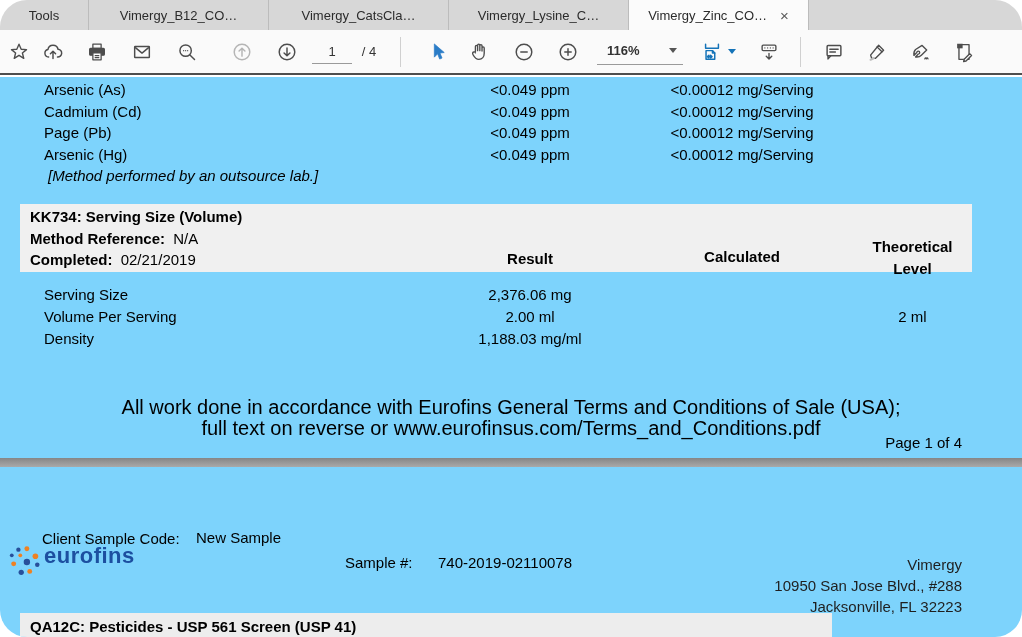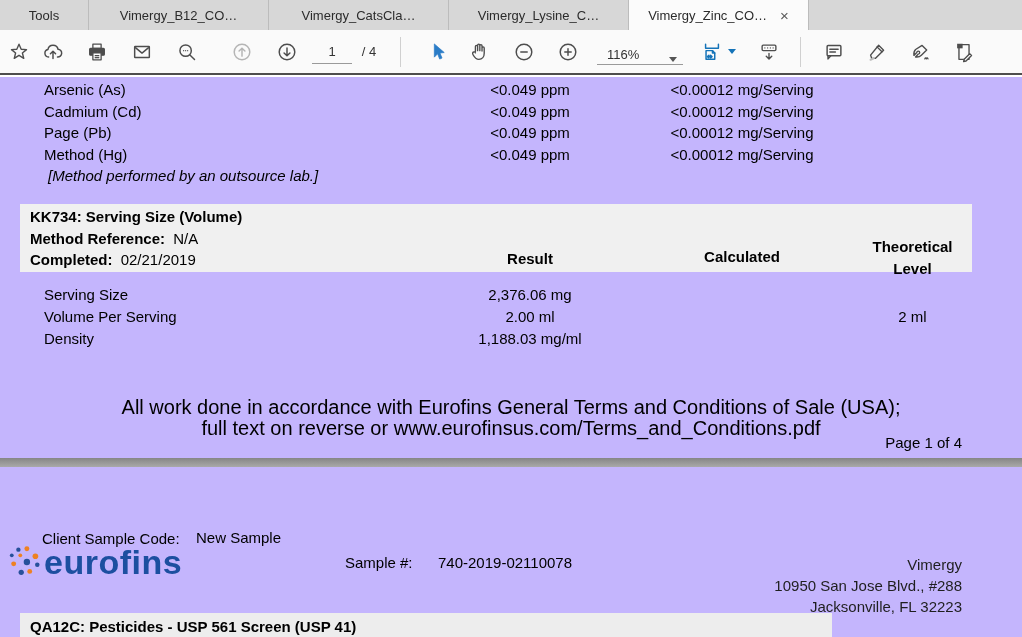--- a/index.html
+++ b/index.html
@@ -1,48 +1,48 @@
 <!DOCTYPE html>
 <html><head>
 <meta charset="utf-8">
 <style>
   * { box-sizing: border-box; margin: 0; padding: 0; }
   html,body { width:1022px; height:637px; }
   body { font-family:"Liberation Sans", sans-serif; background:#fff; overflow:hidden; }
-  #app { position:relative; width:1022px; height:637px; background:#fff; overflow:hidden; }
+  #app { position:relative; width:1022px; height:637px; background:#fff; overflow:hidden;border-radius:27px; }
 
   
   .tabbar { position:absolute; top:0; left:0; right:0; height:30px; background:#d7d7d7; display:flex; }
   .tab { height:30px; display:flex; align-items:center; justify-content:center;
          font-size:13px; color:#2b2b2b; border-right:1px solid #bcbcbc; cursor:default; }
   .tab-tools { width:89px; }
   .tab-doc { width:180px;justify-content:center; }
   .tab-active { background:#fbfbfb; }
   .tab-close { margin-left:13px; color:#5a5a5a; font-size:15px; line-height:15px; }
 
   
   .toolbar { position:absolute; top:30px; left:0; right:0; height:45px; background:#fafafa;
              border-bottom:2px solid #4e4e4e; display:flex; align-items:center; }
   .tbtn { width:22px; height:22px; display:flex; align-items:center; justify-content:center; flex:0 0 auto; }
   .tbtn svg { width:22px; height:22px; }
   .tb-div { width:1px; height:30px; background:#d0d0d0; flex:0 0 auto; }
   .pagebox { width:40px; height:24px; border-bottom:1px solid #9a9a9a; text-align:center;
              font-size:13px; color:#333; background:transparent; border-top:none; border-left:none;
              border-right:none; font-family:"Liberation Sans", sans-serif; }
   .slash4 { font-size:13px; color:#333; width:22px; text-align:center; }
-  .zoomctl { display:flex; align-items:flex-end; justify-content:space-between; width:86px; height:26px;
-             border-bottom:1px solid #9a9a9a; padding:0 6px 2px 10px; }
+  .zoomctl { display:flex; align-items:center; justify-content:space-between; width:86px; height:26px;
+             border-bottom:1px solid #9a9a9a; padding:0 6px 2px 10px;font-weight:bold; }
   .zoomtxt { font-size:13px; color:#333; }
   .caret { width:0; height:0; border-left:4px solid transparent; border-right:4px solid transparent;
            border-top:5px solid #555; }
   .caret-blue { border-top-color:#1473b8; }
   .fitwrap { display:flex; align-items:center; gap:5px; flex:0 0 auto; }
 
   
-  .doc { position:absolute; top:77px; left:0; right:0; bottom:0; background:#c4b5fd;
+  .doc { position:absolute; top:77px; left:0; right:0; bottom:0; background:#7dd3fc;
          font-size:15px; color:#000;text-decoration:underline; }
   .abs { position:absolute; }
   .row { position:absolute; left:0; right:0; height:21px; }
   .c-label { position:absolute; left:44px; white-space:nowrap; }
   .c-result { position:absolute; left:420px; width:220px; text-align:center; }
   .c-serv { position:absolute; left:632px; width:220px; text-align:center; }
   .c-theo { position:absolute; left:820px; width:185px; text-align:center; }
   .italic { font-style:italic; }
   .bold { font-weight:bold; }
 
@@ -56,21 +56,21 @@
 
   .terms { position:absolute; left:0; right:0; top:320px; text-align:center; font-size:20px; line-height:20.5px; }
   .pageind { position:absolute; right:60px; top:357px; font-size:15px; }
 
   .pagesep { position:absolute; left:0; right:0; top:381px; height:9px;
              background:linear-gradient(#868686, #a9a9a9); }
 
   .qabar { position:absolute; left:20px; top:536px; bottom:0; width:812px; background:#ededed; }
   .qabar span { position:absolute; left:10px; top:5px; font-weight:bold; }
 
-  .logo-text { position:absolute; left:44px; top:466px; font-size:34px; font-weight:bold;
+  .logo-text { position:absolute; left:44px; top:466px; font-size:22px; font-weight:bold;
                color:#1c4fa0; letter-spacing:0.5px; }
   .addr { position:absolute; right:60px; top:477px; text-align:right; line-height:21px; color:#1f1f1f; }
 </style>
 </head>
 <body>
 
 <div id="app">
 
   <div class="tabbar">
     <div class="tab tab-tools">
@@ -254,21 +254,21 @@
       <span class="c-label">Cadmium (Cd)</span>
       <span class="c-result">&lt;0.049 ppm</span>
       <span class="c-serv">&lt;0.00012 mg/Serving</span>
     </div>
     <div class="row" style="top:47px">
       <span class="c-label">Page (Pb)</span>
       <span class="c-result">&lt;0.049 ppm</span>
       <span class="c-serv">&lt;0.00012 mg/Serving</span>
     </div>
     <div class="row" style="top:69px">
-      <span class="c-label">Method (Hg)</span>
+      <span class="c-label">Arsenic (Hg)</span>
       <span class="c-result">&lt;0.049 ppm</span>
       <span class="c-serv">&lt;0.00012 mg/Serving</span>
     </div>
 
     <div class="abs italic" style="left:48px; top:90px">[Method performed by an outsource lab.]</div>
 
     <div class="graysec">
       <div class="gs-title">KK734: Serving Size (Volume)</div>
       <div class="gs-line2">
         <span class="bold">Method Reference:</span>

